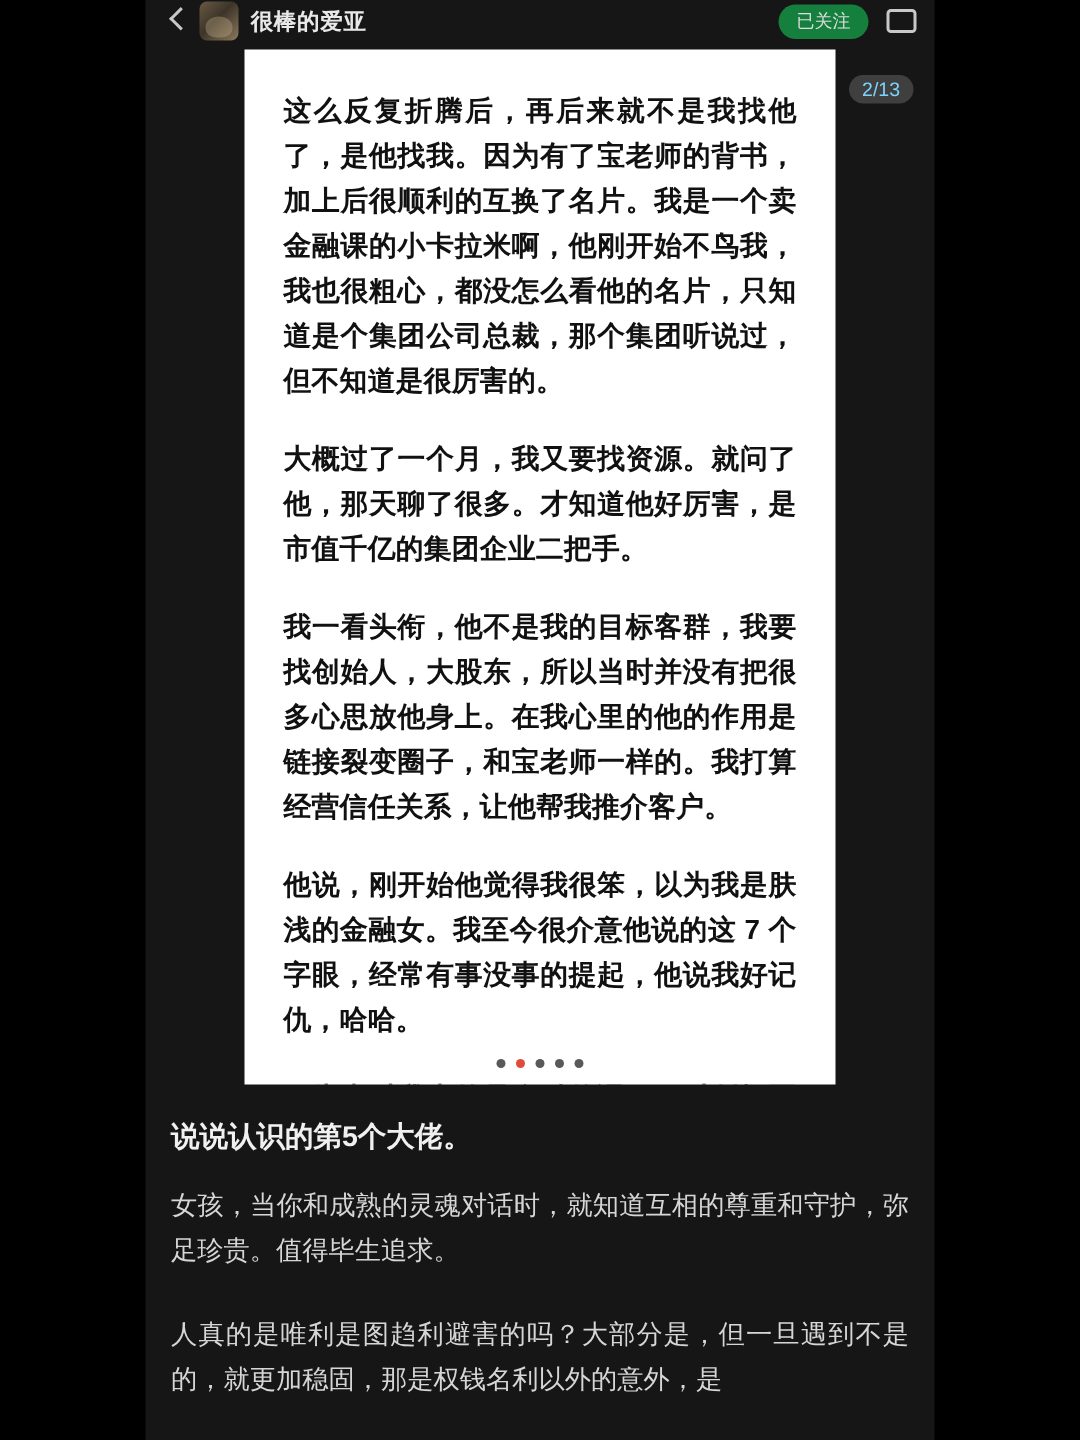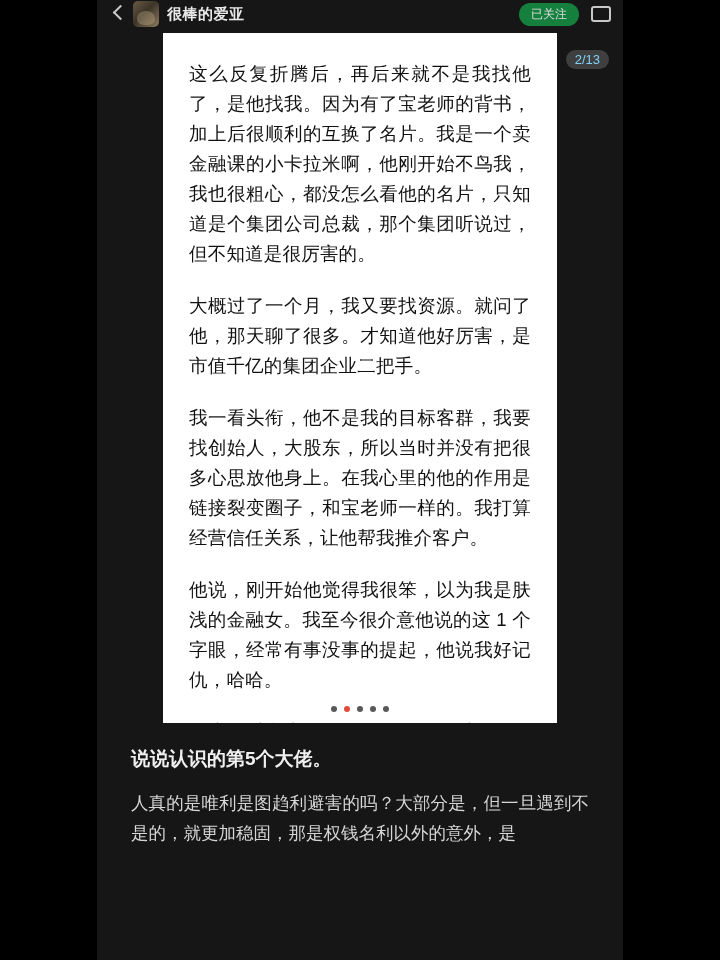--- a/index.html
+++ b/index.html
@@ -129,20 +129,21 @@
     padding: 26px 26px 0 26px;
     overflow: hidden;
   }
   .card p {
     margin: 0 0 22px 0;
     color: #111;
     font-size: 18.5px;
     line-height: 30px;
     text-align: justify;
     letter-spacing: 0.2px;
+    font-weight: bold;
   }
   .counter {
     position: absolute;
     right: 14px;
     top: 22px;
     background: rgba(70,70,70,0.85);
     color: #7dd3fc;
     font-size: 13px;
     border-radius: 10px;
     padding: 2px 9px;
@@ -164,21 +165,21 @@
     background: #595959;
   }
   .dot.active { background: #e04b3a; }
 
   
   .body-text {
     position: absolute;
     left: 0;
     top: 744px;
     width: 526px;
-    padding: 0 34px;
+    padding: 0 17px;
     box-sizing: border-box;
     color: #d8d8d8;
   }
   .body-title {
     font-size: 19px;
     font-weight: bold;
     color: #f0f0f0;
     line-height: 30px;
     margin-bottom: 14px;
   }
@@ -205,32 +206,33 @@
     <div class="nav-spacer"></div>
     <div class="follow-btn">已关注</div>
     <div class="share-icon"></div>
   </div>
 
   <div class="slide-area">
     <div class="card">
       <p>这么反复折腾后，再后来就不是我找他了，是他找我。因为有了宝老师的背书，加上后很顺利的互换了名片。我是一个卖金融课的小卡拉米啊，他刚开始不鸟我，我也很粗心，都没怎么看他的名片，只知道是个集团公司总裁，那个集团听说过，但不知道是很厉害的。</p>
       <p>大概过了一个月，我又要找资源。就问了他，那天聊了很多。才知道他好厉害，是市值千亿的集团企业二把手。</p>
       <p>我一看头衔，他不是我的目标客群，我要找创始人，大股东，所以当时并没有把很多心思放他身上。在我心里的他的作用是链接裂变圈子，和宝老师一样的。我打算经营信任关系，让他帮我推介客户。</p>
-      <p>他说，刚开始他觉得我很笨，以为我是肤浅的金融女。我至今很介意他说的这 1 个字眼，经常有事没事的提起，他说我好记仇，哈哈。</p>
+      <p>他说，刚开始他觉得我很笨，以为我是肤浅的金融女。我至今很介意他说的这 7 个字眼，经常有事没事的提起，他说我好记仇，哈哈。</p>
       <p>因为当时我卖的是金融的课程，对创投圈特别感兴趣，才知道那几年的独角兽企业，他们战投部他作为主导，都有参与</p>
     </div>
     <div class="counter">2/13</div>
   </div>
 
   <div class="dots">
     <div class="dot"></div>
     <div class="dot active"></div>
     <div class="dot"></div>
     <div class="dot"></div>
     <div class="dot"></div>
   </div>
 
   <div class="body-text">
     <div class="body-title">说说认识的第5个大佬。</div>
+    <div class="body-para">女孩，当你和成熟的灵魂对话时，就知道互相的尊重和守护，弥足珍贵。值得毕生追求。</div>
     <div class="body-para">人真的是唯利是图趋利避害的吗？大部分是，但一旦遇到不是的，就更加稳固，那是权钱名利以外的意外，是</div>
   </div>
 
 </div>
 
 </body></html>

